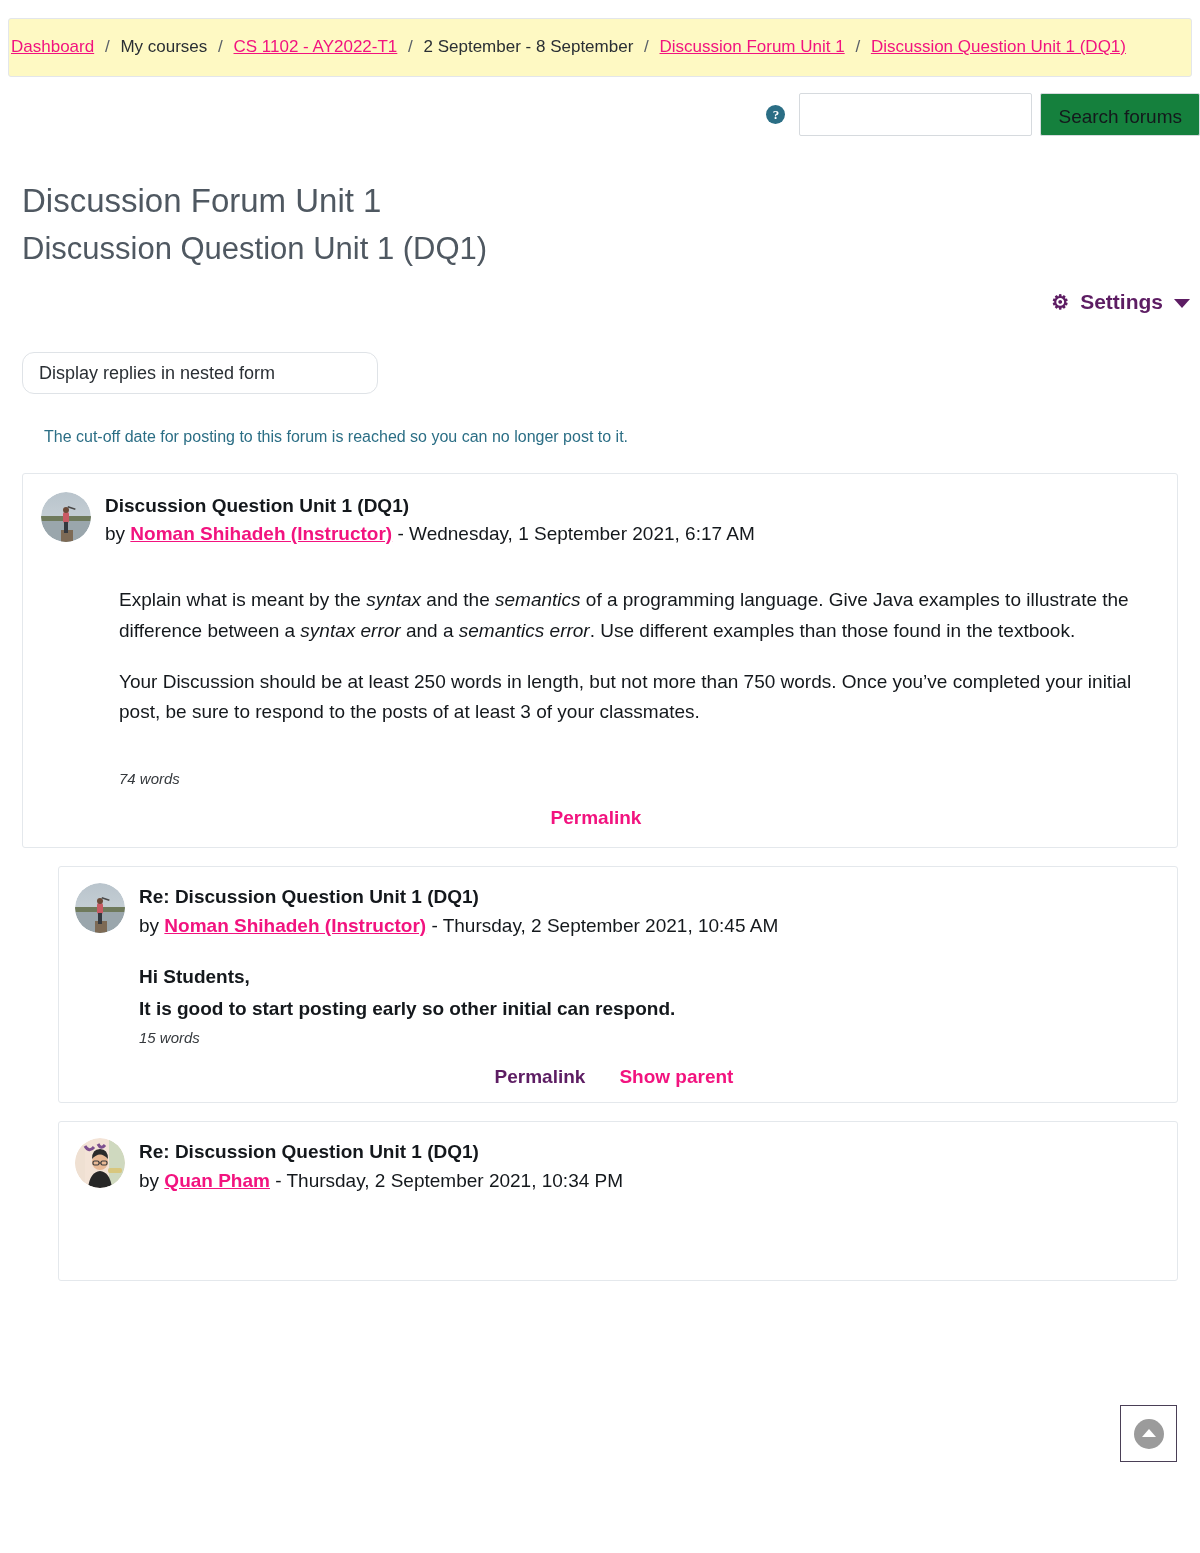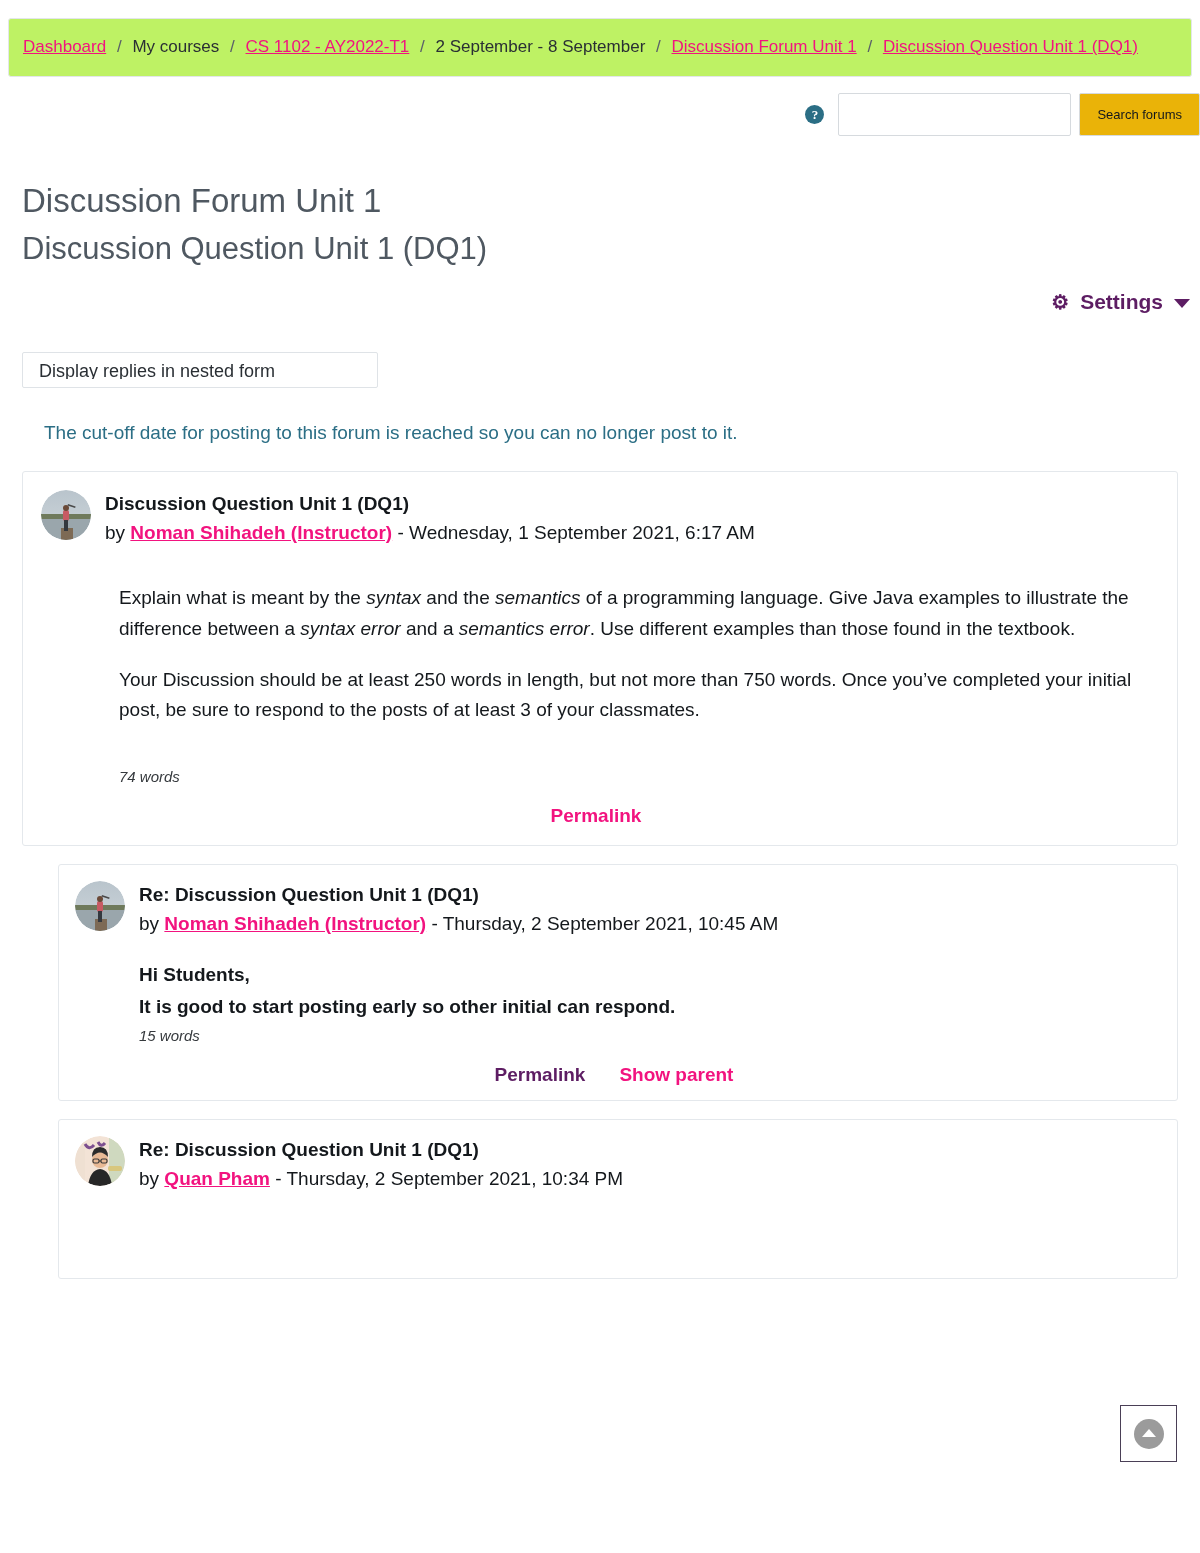--- a/index.html
+++ b/index.html
@@ -27,22 +27,22 @@
     font-weight: bold;
     color: #adadad;
     letter-spacing: -0.3px;
   }
 
   
   .breadcrumb-wrap {
     margin: 18px 8px 0 8px;
     border: 1px solid #e3e6ea;
     border-radius: 3px;
-    background: #bef264;
-    padding: 12px 10px 14px 14px;
+    background: #fef9c3;
+    padding: 12px 10px 14px 2px;
   }
   .breadcrumb {
     font-size: 17px;
     line-height: 1.85;
     color: #2a2f34;
   }
   .breadcrumb a {
     color: #f2137f;
     text-decoration: underline;
   }
@@ -83,22 +83,22 @@
     padding: 0 8px;
     font-family: "Liberation Sans", sans-serif;
     outline: none;
   }
   .search-btn {
     height: 43px;
     margin-left: 8px;
     padding: 12px 17px;
     border: 1px solid #d6dade;
     border-radius: 2px;
-    background: #eab308;
-    font-size: 13px;
+    background: #15803d;
+    font-size: 19px;
     color: #14181c;
     font-family: "Liberation Sans", sans-serif;
     cursor: pointer;
     white-space: nowrap;
   }
 
   
   .forum-name {
     margin: 44px 0 0 22px;
     font-size: 33px;
@@ -143,37 +143,37 @@
     border-top: 9px solid #5d1d63;
     margin-top: 3px;
   }
 
   
   .mode-select-wrap {
     margin: 38px 0 0 22px;
   }
   .mode-select {
     width: 356px;
-    height: 36px;
+    height: 42px;
     border: 1px solid #dfe3e7;
-    border-radius: 2px;
+    border-radius: 12px;
     background: #fff;
     font-size: 18px;
     color: #2a2f34;
     padding: 8px 16px;
     font-family: "Liberation Sans", sans-serif;
     -webkit-appearance: none;
     appearance: none;
     cursor: pointer;
   }
 
   
   .cutoff-notice {
     margin: 32px 0 0 44px;
-    font-size: 19px;
+    font-size: 16px;
     color: #2b6e85;
     line-height: 1.4;
   }
 
   
   .post-card {
     border: 1px solid #e4e8ec;
     border-radius: 3px;
     background: #fff;
     position: relative;

